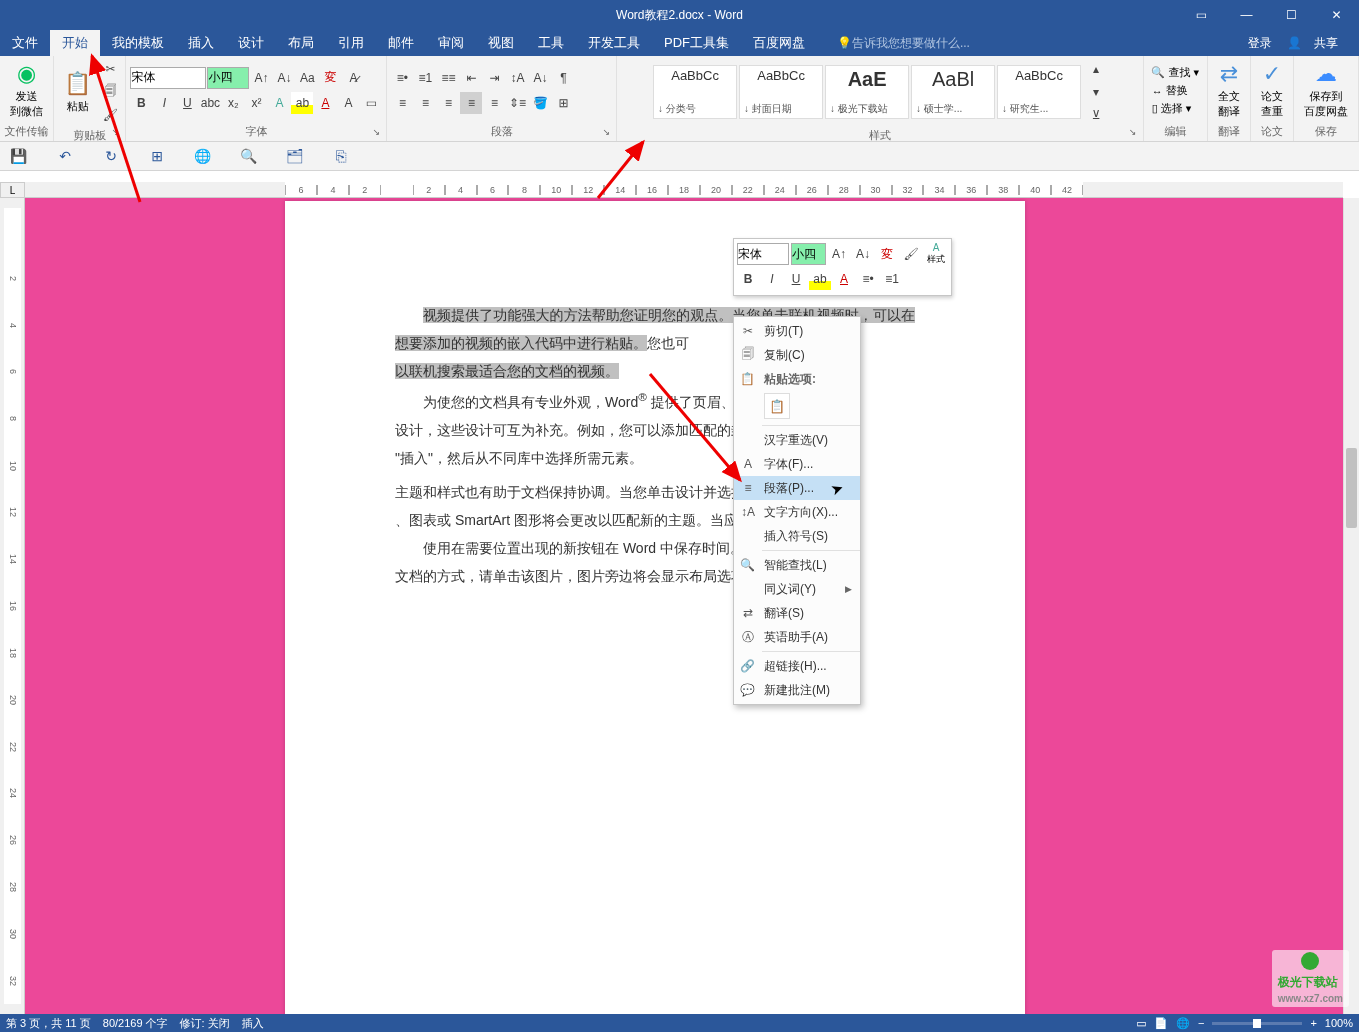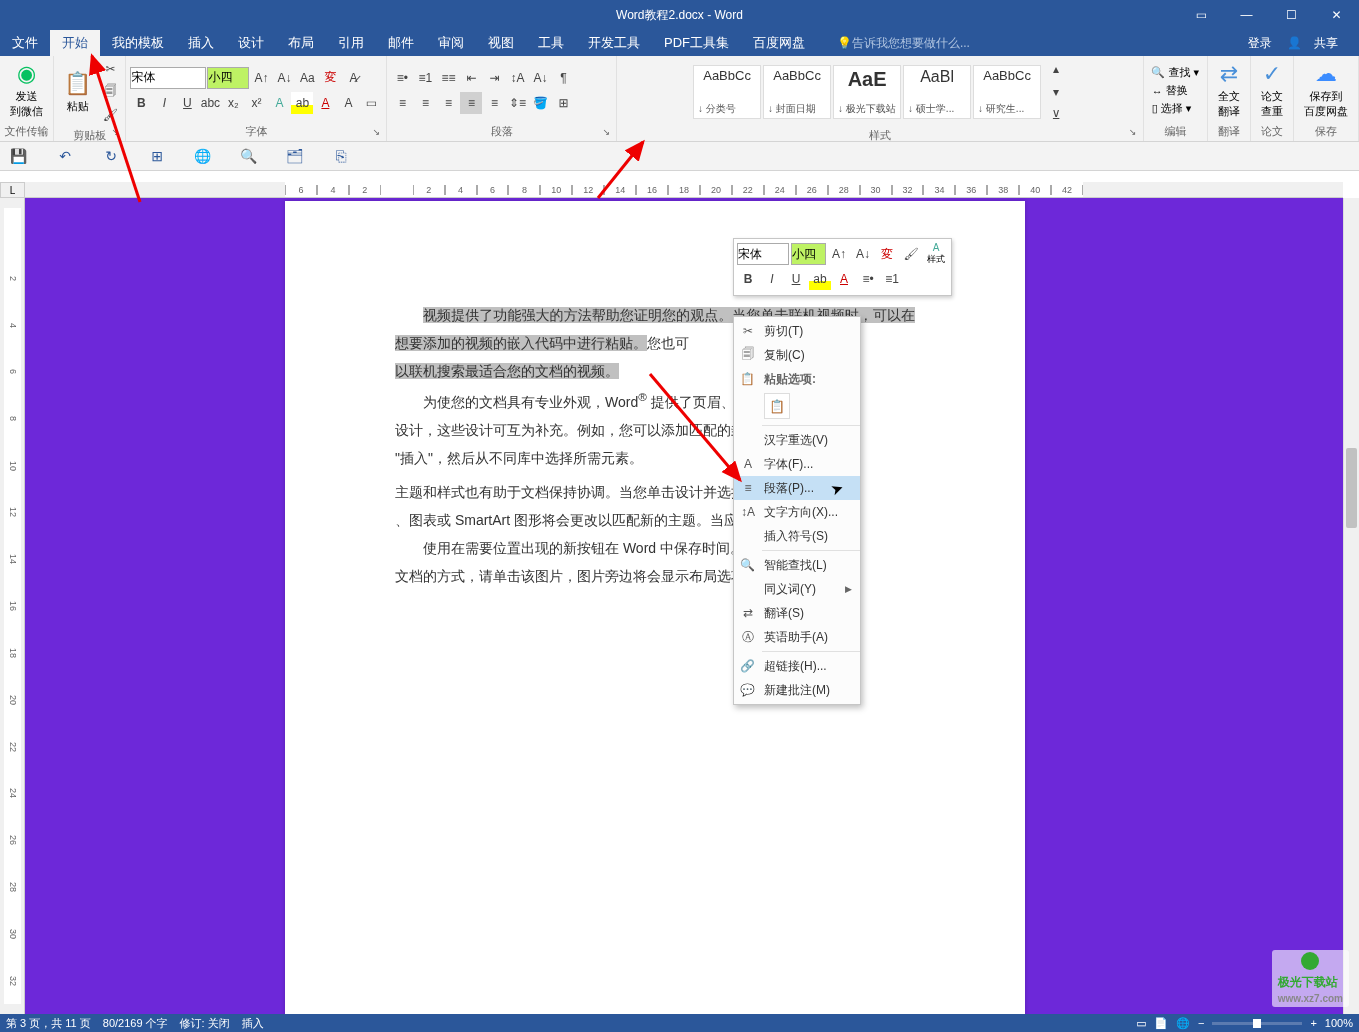--- a/index.html
+++ b/index.html
@@ -24,40 +24,40 @@
 .ribbon-group { border-right: 1px solid #e1e1e1; padding: 2px 4px 0; display: flex; flex-direction: column; position: relative; }
 .group-content { flex: 1; display: flex; align-items: center; gap: 2px; }
 .group-label { text-align: center; font-size: 11px; color: #666; padding: 2px 0; }
 .dialog-launcher { position: absolute; bottom: 2px; right: 2px; width: 12px; height: 12px; font-size: 9px; color: #666; }
 .big-btn { display: flex; flex-direction: column; align-items: center; justify-content: center; font-size: 11px; padding: 2px 6px; height: 64px; }
 .big-btn .icon { font-size: 22px; margin-bottom: 2px; }
 .col { display: flex; flex-direction: column; gap: 1px; }
 .row { display: flex; align-items: center; gap: 1px; }
 .small-btn { width: 22px; height: 22px; display: flex; align-items: center; justify-content: center; font-size: 12px; color: #444; }
 .font-name { width: 76px; height: 22px; font-size: 12px; border: 1px solid #ababab; background: #fff; }
-.font-size { width: 42px; height: 22px; font-size: 12px; border: 1px solid #ababab; background: #bef264; }
-.style-item { border: 1px solid #ddd; background: #fff; padding: 2px 4px; width: 68px; height: 54px; display: flex; flex-direction: column; justify-content: space-between; font-size: 10px; color: #555; }
+.font-size { width: 42px; height: 22px; font-size: 12px; border: 1px solid #ababab; background: #86efac; }
+.style-item { border: 1px solid #ddd; background: #fff; padding: 2px 4px; width: 84px; height: 54px; display: flex; flex-direction: column; justify-content: space-between; font-size: 10px; color: #555; }
 .style-preview { font-size: 13px; text-align: center; color: #333; }
 .edit-item { font-size: 11px; padding: 1px 4px; display: flex; align-items: center; gap: 3px; }
 
 
 .qat { height: 29px; background: #f3f3f3; border-bottom: 1px solid #d4d4d4; display: flex; align-items: center; padding: 0 8px; gap: 24px; }
 .qat .small-btn { color: #2b579a; font-size: 14px; }
 
 
 .ruler-corner { position: absolute; left: 0; top: 182px; width: 25px; height: 16px; background: #f0f0f0; border: 1px solid #ccc; font-size: 10px; display: flex; align-items: center; justify-content: center; }
 .h-ruler { position: absolute; left: 25px; right: 16px; top: 182px; height: 16px; background: #f0f0f0; border-bottom: 1px solid #ccc; }
 .h-ruler-inner { position: absolute; left: 260px; right: 260px; height: 100%; background: #fff; font-size: 9px; color: #666; display: flex; align-items: center; overflow: hidden; }
 .tick { flex: 1; text-align: center; border-left: 1px solid #aaa; border-right: 1px solid #aaa;}
 .v-ruler { position: absolute; left: 0; top: 198px; bottom: 18px; width: 25px; background: #f0f0f0; border-right: 1px solid #ccc; }
 .v-ruler-inner { position: absolute; top: 10px; left: 4px; width: 17px; bottom: 10px; background: #fff; font-size: 9px; color: #666; display: flex; flex-direction: column; }
 .vtick { flex: 1; text-align: center; writing-mode: vertical-lr; display:flex; align-items:center; justify-content:center;}
 
 
-.doc-area { position: absolute; left: 25px; right: 16px; top: 198px; bottom: 18px; background: #6d28d9; overflow: hidden; }
+.doc-area { position: absolute; left: 25px; right: 16px; top: 198px; bottom: 18px; background: #ec4899; overflow: hidden; }
 .page { position: absolute; left: 260px; top: 3px; width: 740px; height: 1000px; background: #fff; box-shadow: 0 0 4px rgba(0,0,0,0.2); padding: 100px 110px 40px 110px; }
 .page p { font-size: 14px; line-height: 2; text-align: justify; color: #333; }
 .page p .indent { display:inline-block; width:28px; }
 .sel { background: #c0c0c0; }
 
 
 .vscroll { position: absolute; right: 0; top: 198px; bottom: 18px; width: 16px; background: #f0f0f0; border-left: 1px solid #ddd; }
 .vscroll .thumb { position: absolute; left: 2px; right: 2px; top: 250px; height: 80px; background: #c1c1c1; border-radius: 2px; }
 
 
@@ -231,21 +231,21 @@
         </div>
       <div class="style-item">
           <div class="style-preview">AaBbCc</div>
           <div>↓ 封面日期</div>
         </div>
       <div class="style-item">
           <div class="style-preview" style="font-size:20px;font-weight:bold">AaE</div>
           <div>↓ 极光下载站</div>
         </div>
       <div class="style-item">
-          <div class="style-preview" style="font-size:16px">AaBl</div>
+          <div class="style-preview" style="font-size:20px">AaBl</div>
           <div>↓ 硕士学...</div>
         </div>
       <div class="style-item">
           <div class="style-preview">AaBbCc</div>
           <div>↓ 研究生...</div>
         </div>
       <div class="col" style="margin-left:2px">
         <div class="small-btn">▴</div>
         <div class="small-btn">▾</div>
         <div class="small-btn">⊻</div>

